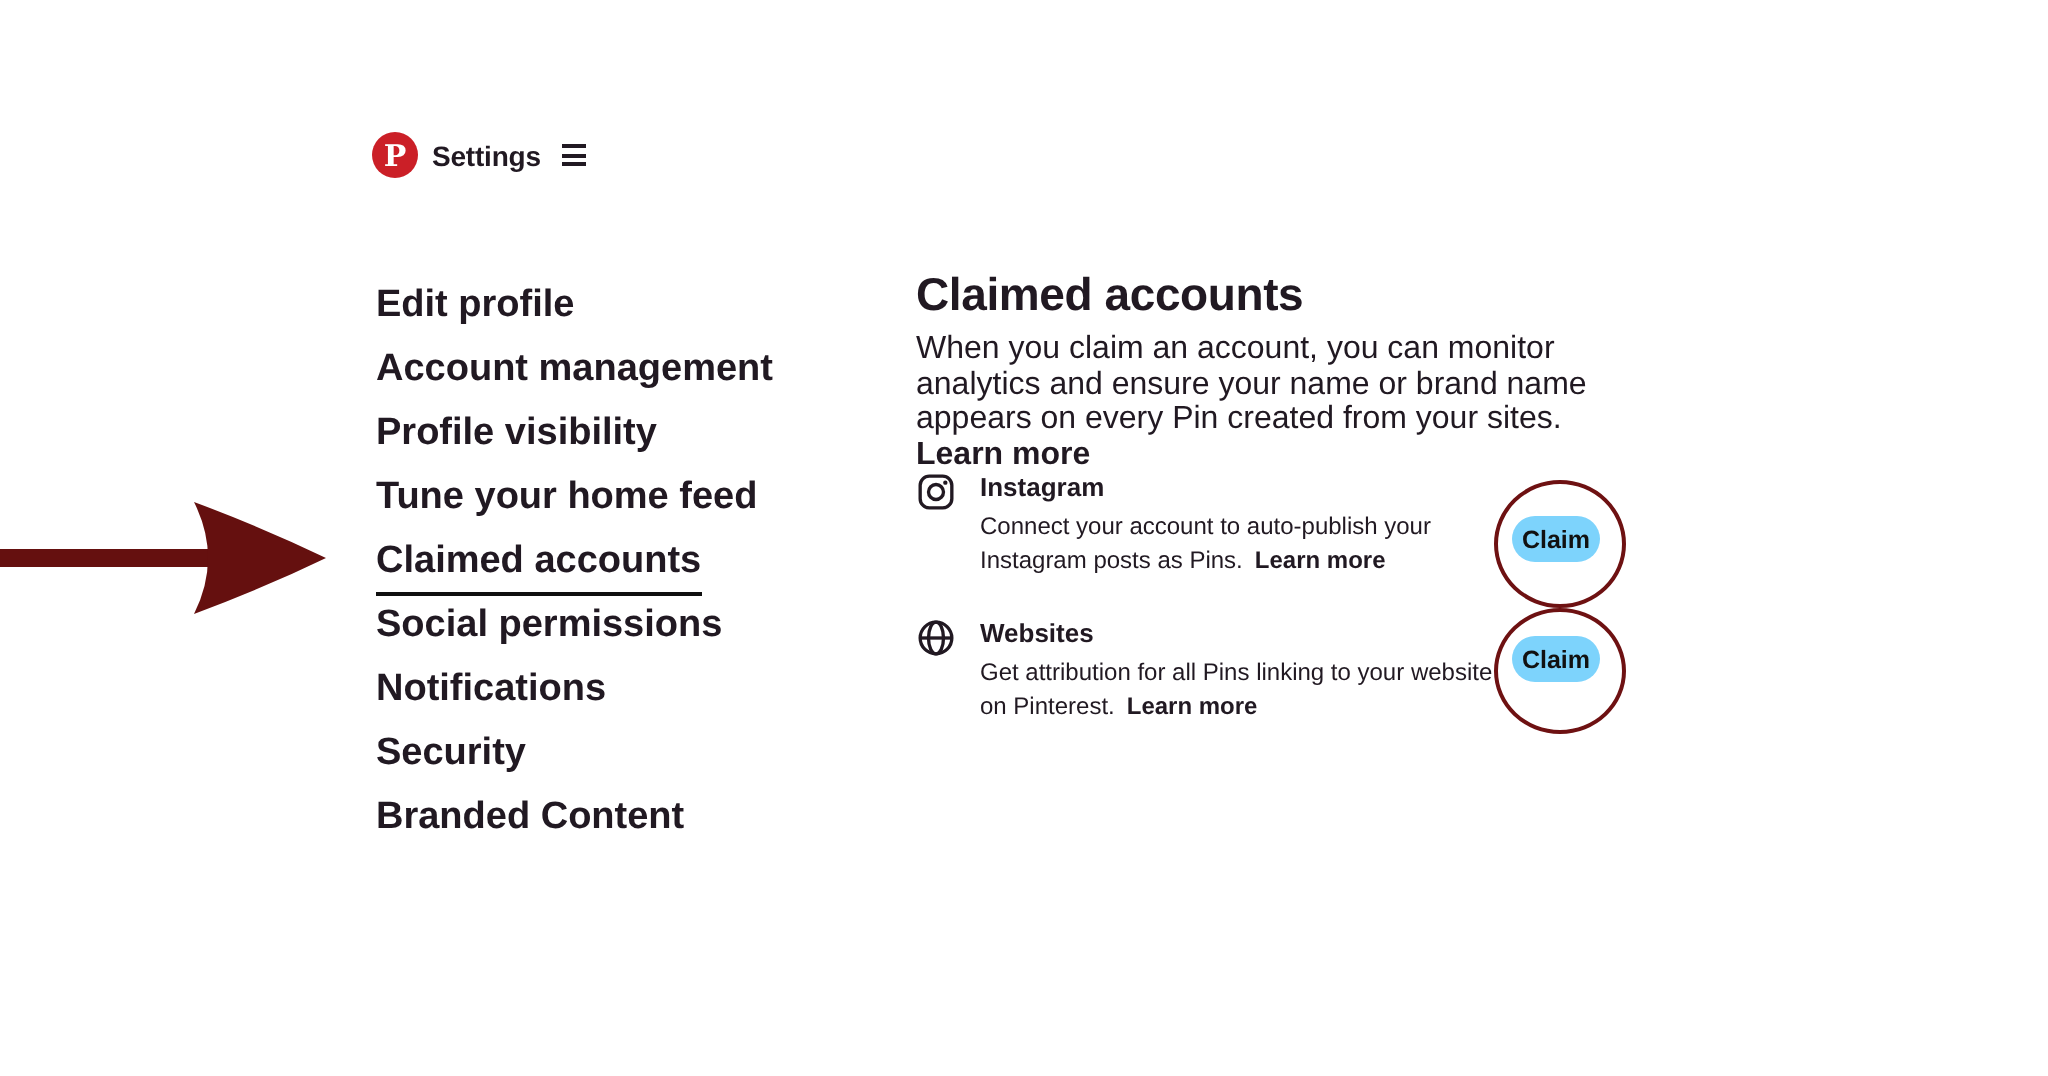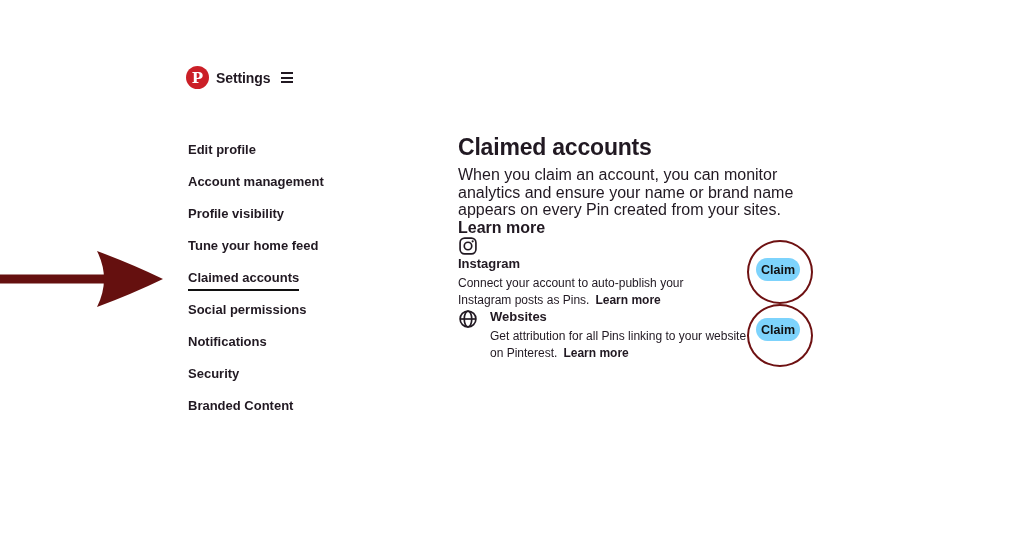--- a/index.html
+++ b/index.html
@@ -11,32 +11,32 @@
   
   .header{position:absolute;left:186px;top:66px;display:flex;align-items:center;gap:7px;}
   .logo{width:23px;height:23px;border-radius:50%;color:#fff;display:flex;align-items:center;
     justify-content:center;font-weight:700;font-size:15px;font-family:"DejaVu Serif", serif;cursor:pointer;}
   .header-title{font-size:14px;font-weight:700;letter-spacing:-0.1px;text-align:center;}
   .hamburger{display:flex;flex-direction:column;gap:2.5px;margin-left:4px;cursor:pointer;padding:2px 0;}
   .hamburger i{display:block;width:12px;height:2px;background:#211922;}
 
   
   .sidebar{position:absolute;left:188px;top:142px;}
-  .side-item{height:32px;font-size:13px;font-weight:700;cursor:pointer;white-space:nowrap;}
+  .side-item{height:32px;font-size:19px;font-weight:700;cursor:pointer;white-space:nowrap;}
   .side-item > span{display:inline-block;}
   .side-item.selected > span{border-bottom:2px solid #101010;padding-bottom:4px;}
 
   
   .main-title{position:absolute;left:458px;top:134px;font-size:23px;font-weight:700;letter-spacing:-0.2px;margin:0;}
   .main-desc{position:absolute;left:458px;top:166px;width:352px;font-size:16px;line-height:17.5px;margin:0;}
   .learn-more{font-weight:700;color:#211922;text-decoration:none;cursor:pointer;}
   .acct-desc .learn-more{margin-left:6px;}
 
   .account-row{position:absolute;left:458px;width:300px;display:flex;}
-  .row-instagram{top:236px;flex-direction:column;}
+  .row-instagram{top:236px;}
   .row-websites{top:309px;}
   .acct-icon{width:20px;height:20px;margin-right:12px;flex:0 0 auto;}
   .acct-icon svg{display:block;}
   .acct-text{width:258px;}
   .acct-name{font-size:13px;font-weight:700;line-height:16px;}
   .acct-desc{font-size:12px;line-height:17px;margin-top:3px;}
 
   .claim-btn{position:absolute;left:756px;width:44px;height:23px;background:#7dd3fc;border:none;
     border-radius:999px;font-family:inherit;font-size:12.5px;font-weight:700;color:#111;
     display:flex;align-items:center;justify-content:center;cursor:pointer;padding:0;}

